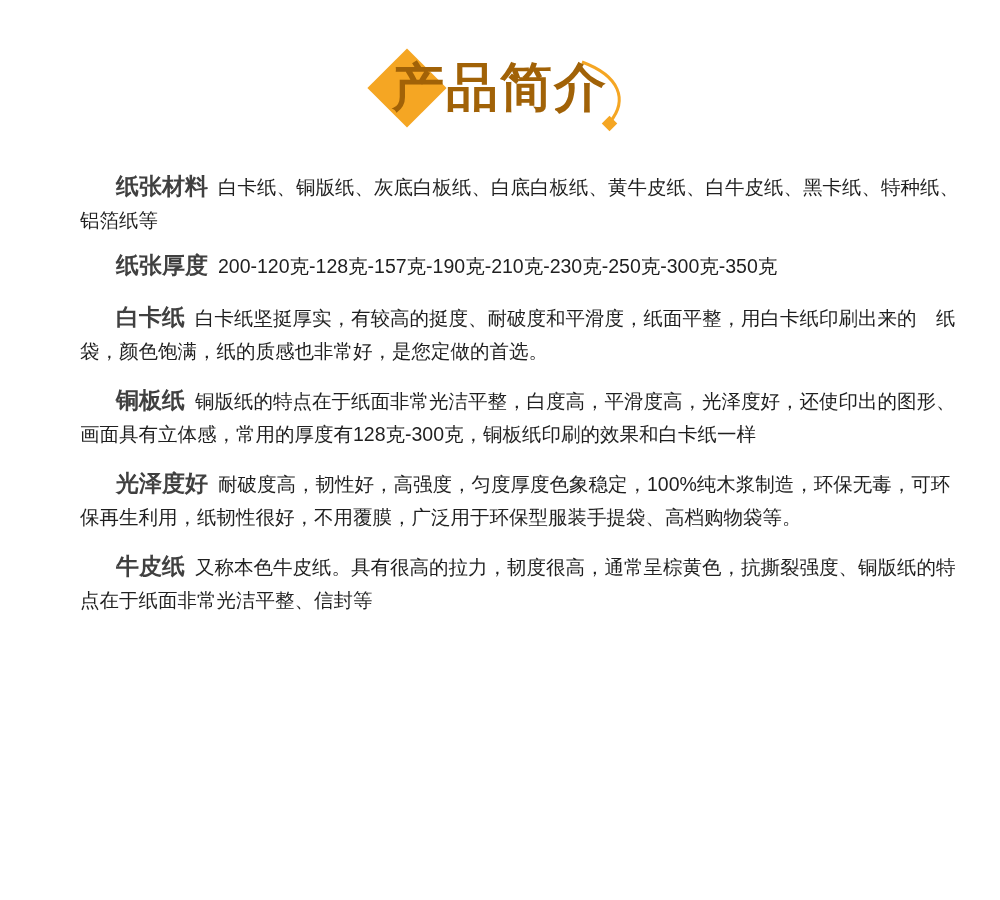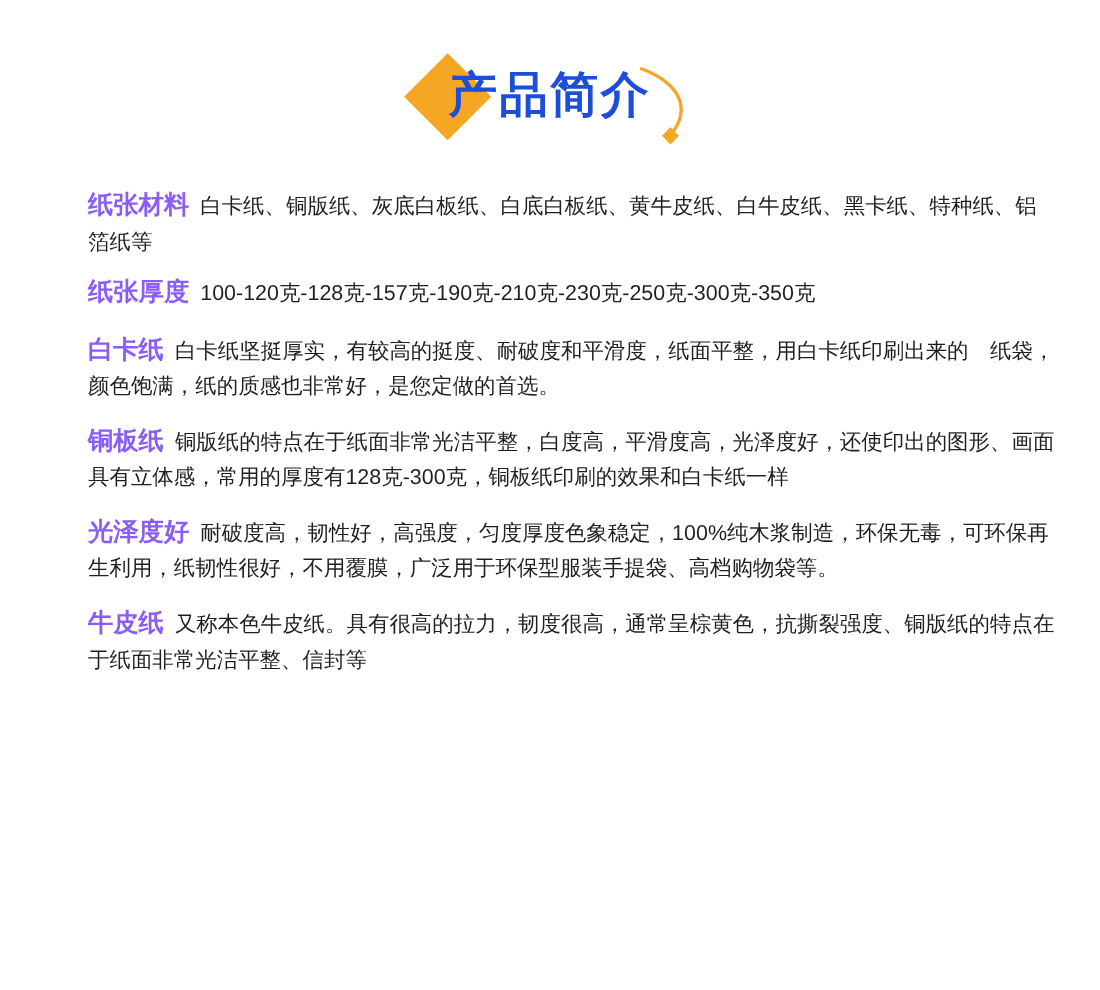--- a/index.html
+++ b/index.html
@@ -40,23 +40,23 @@
     width: 56px;
     height: 56px;
     background: #f5a623;
     transform: rotate(45deg);
     left: 379px;
     top: 60px;
   }
   .header-title {
     position: relative;
     z-index: 3;
-    font-size: 44px;
+    font-size: 52px;
     font-weight: bold;
-    color: #1d4ed8;
+    color: #a16207;
     letter-spacing: 2px;
     line-height: 1;
   }
   .swoosh {
     position: absolute;
     left: 580px;
     top: 60px;
     width: 50px;
     height: 70px;
     z-index: 2;
@@ -83,25 +83,26 @@
     margin-bottom: 6px;
     line-height: 1.62;
     font-size: 19.5px;
     color: #1f1f1f;
     text-align: left;
   }
   .block.tight {
     margin-bottom: 2px;
   }
   .label {
-    color: #8b5cf6;
+    color: #404040;
     font-weight: bold;
     font-size: 23px;
     margin-right: 10px;
     white-space: nowrap;
+    margin-left: 36px;
   }
   .txt {
     color: #1f1f1f;
   }
   .group-compact .block {
     margin-bottom: 1px;
   }
   .spacer-8 { height: 8px; }
   .spacer-14 { height: 14px; }
 </style>
@@ -124,21 +125,21 @@
   <div class="content">
 
     <div class="block tight">
       <span class="label">纸张材料</span><span class="txt">白卡纸、铜版纸、灰底白板纸、白底白板纸、黄牛皮纸、白牛皮纸、黑卡纸、特种纸、铝箔纸等</span>
     </div>
 
     <div class="spacer-8"></div>
 
     <div class="group-compact">
       <div class="block tight">
-        <span class="label">纸张厚度</span><span class="txt">100-120克-128克-157克-190克-210克-230克-250克-300克-350克</span>
+        <span class="label">纸张厚度</span><span class="txt">200-120克-128克-157克-190克-210克-230克-250克-300克-350克</span>
       </div>
     </div>
 
     <div class="spacer-14"></div>
 
     <div class="block">
       <span class="label">白卡纸</span><span class="txt">白卡纸坚挺厚实，有较高的挺度、耐破度和平滑度，纸面平整，用白卡纸印刷出来的　纸袋，颜色饱满，纸的质感也非常好，是您定做的首选。</span>
     </div>
 
     <div class="spacer-8"></div>

